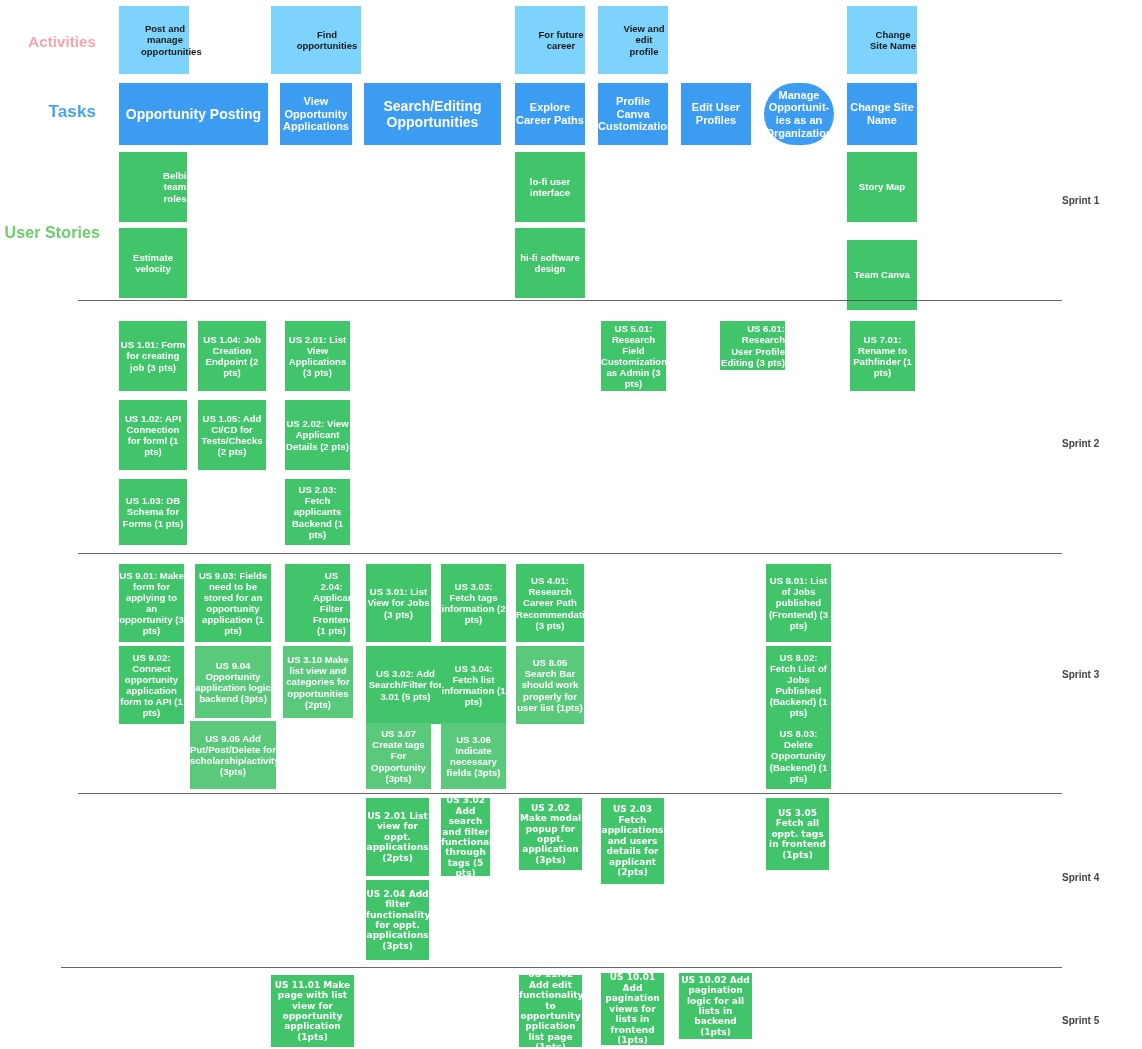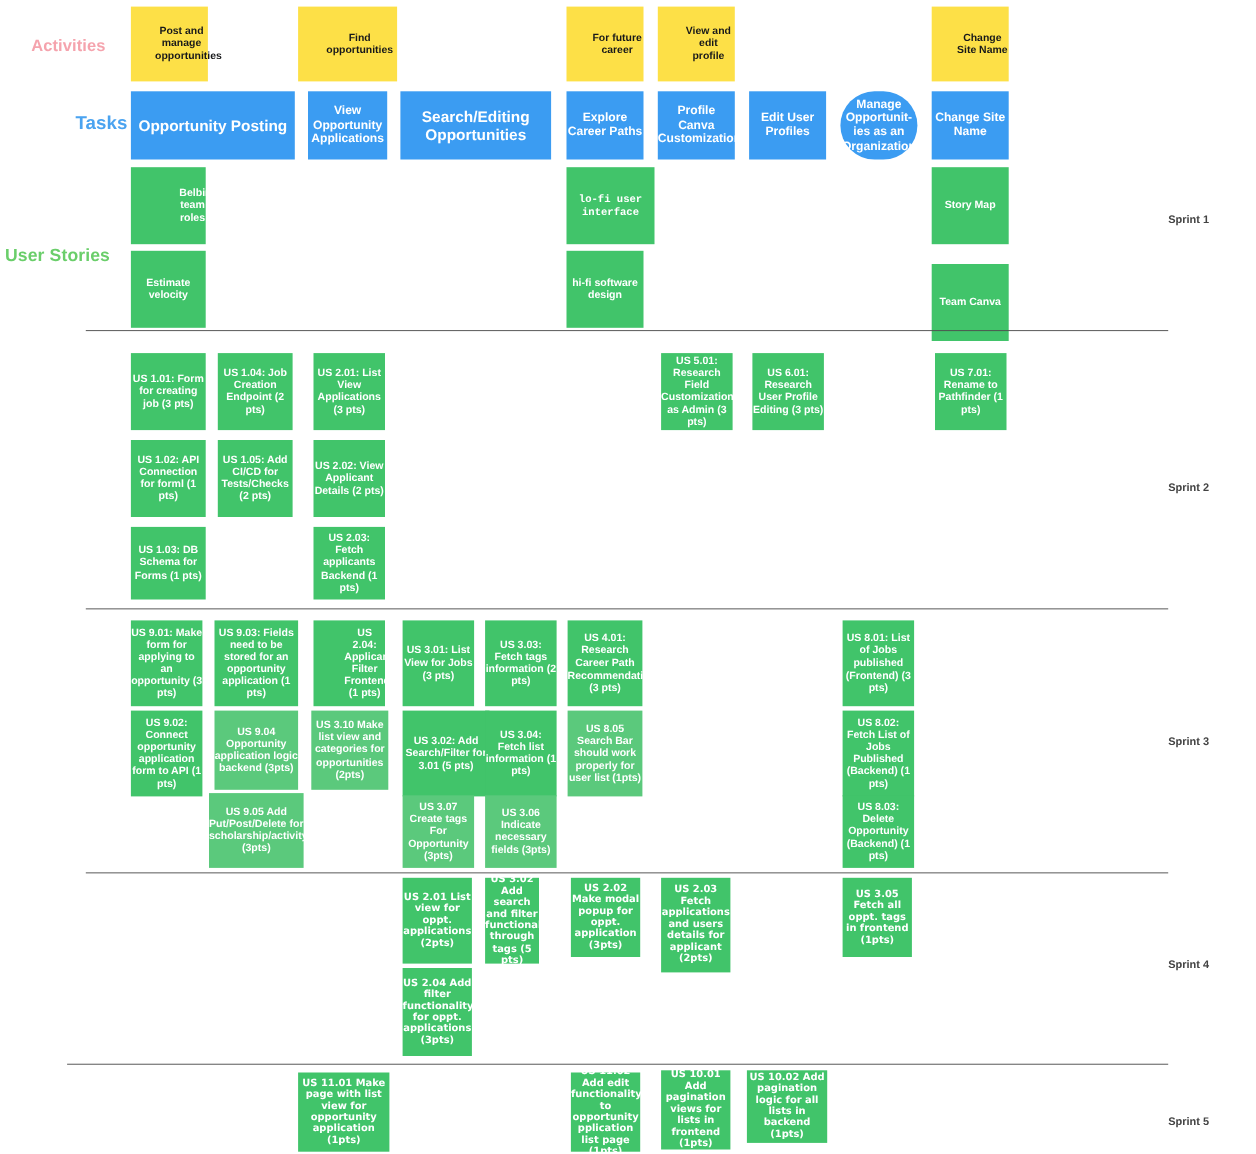--- a/index.html
+++ b/index.html
@@ -16,38 +16,38 @@
 
   
   .row-label{
     position:absolute;
     font-weight:bold;
     text-align:right;
     white-space:nowrap;
     letter-spacing:.1px;
   }
   #lbl-activities{left:0;top:33px;width:96px;font-size:15px;color:#f5a3ad;}
-  #lbl-tasks{left:0;top:102px;width:96px;font-size:17px;color:#4aa3f0;padding-left:20px;}
+  #lbl-tasks{left:0;top:102px;width:96px;font-size:17px;color:#4aa3f0;}
   #lbl-stories{left:0;top:224px;width:100px;font-size:16px;color:#6ace6a;}
 
   
   .card{
     position:absolute;
     box-sizing:border-box;
     display:flex;
     align-items:center;
     justify-content:center;
     text-align:center;
     line-height:1.16;
     overflow:visible;
   }
   .card span{display:block;width:100%;}
 
   .activity{
-    background:#fde047;
+    background:#7dd3fc;
     color:#17181a;
     font-size:9.5px;
     font-weight:bold;
     padding-left:22px;
   }
 
   .task{
     background:#3b9cf2;
     color:#ffffff;
     font-weight:bold;
@@ -132,21 +132,21 @@
       </div>
     </div>
   <div id="sprints-layer">
       <div>
         <div class="card story" style="left: 119px; top: 152px; width: 68px; height: 70px; padding-left: 44px;">
           <span>Belbin team roles</span>
         </div>
         <div class="card story" style="left: 119px; top: 228px; width: 68px; height: 70px;">
           <span>Estimate velocity</span>
         </div>
-        <div class="card story" style="left: 515px; top: 152px; width: 80px; height: 70px; font-family: Liberation Mono, monospace;">
+        <div class="card story" style="left: 515px; top: 152px; width: 70px; height: 70px;">
           <span>lo-fi user interface</span>
         </div>
         <div class="card story" style="left: 515px; top: 228px; width: 70px; height: 70px;">
           <span>hi-fi software design</span>
         </div>
         <div class="card story" style="left: 847px; top: 152px; width: 70px; height: 70px;">
           <span>Story Map</span>
         </div>
         <div class="card story" style="left: 847px; top: 240px; width: 70px; height: 70px;">
           <span>Team Canva</span>
@@ -175,21 +175,21 @@
         </div>
         <div class="card story" style="left: 285px; top: 400px; width: 65px; height: 70px;">
           <span>US 2.02: View Applicant Details (2 pts)</span>
         </div>
         <div class="card story" style="left: 285px; top: 479px; width: 65px; height: 66px;">
           <span>US 2.03: Fetch applicants Backend (1 pts)</span>
         </div>
         <div class="card story" style="left: 601px; top: 321px; width: 65px; height: 70px;">
           <span>US 5.01: Research Field Customization as Admin (3 pts)</span>
         </div>
-        <div class="card story" style="left: 684px; top: 321px; width: 65px; height: 70px;">
+        <div class="card story" style="left: 720px; top: 321px; width: 65px; height: 49px; text-align: right;">
           <span>US 6.01: Research User Profile Editing (3 pts)</span>
         </div>
         <div class="card story" style="left: 850px; top: 321px; width: 65px; height: 70px;">
           <span>US 7.01: Rename to Pathfinder (1 pts)</span>
         </div>
         <div class="sep" style="left: 78px; top: 553px; width: 984px;"></div>
         <div class="sprint-label" style="left: 1062px; top: 438px;">Sprint 2</div>
       </div>
       <div>
         <div class="card story" style="left: 119px; top: 564px; width: 65px; height: 78px;">

